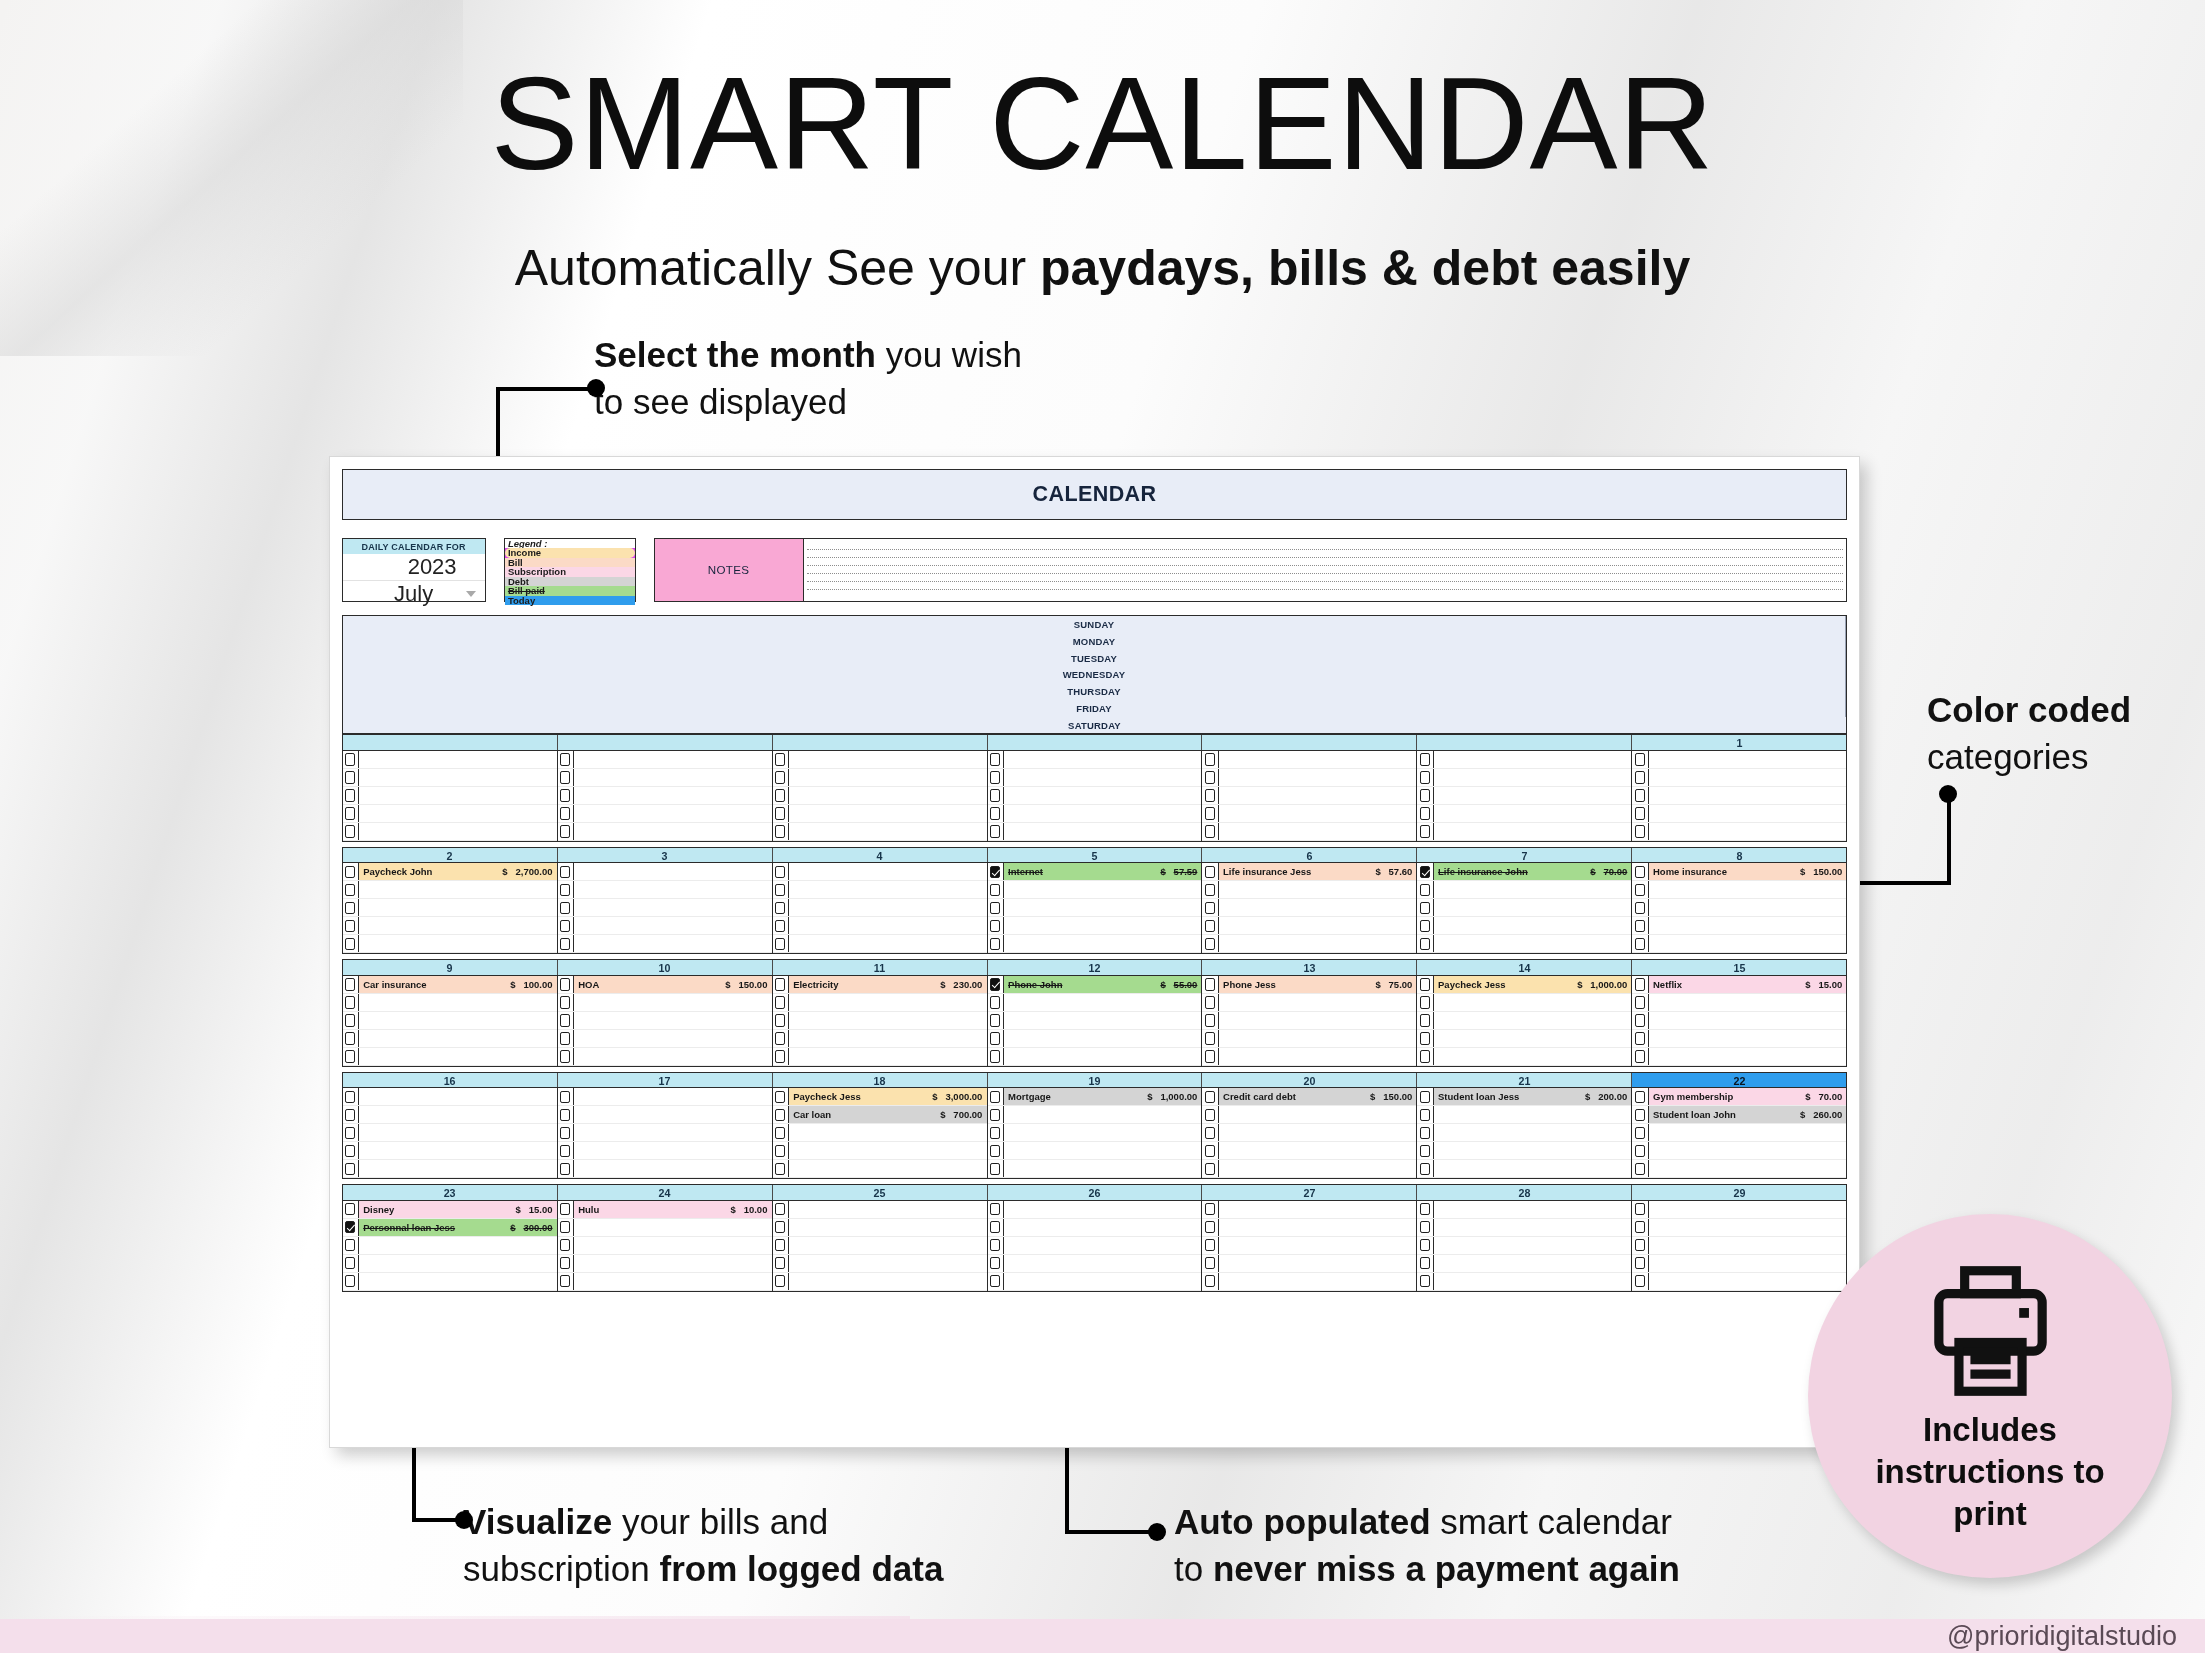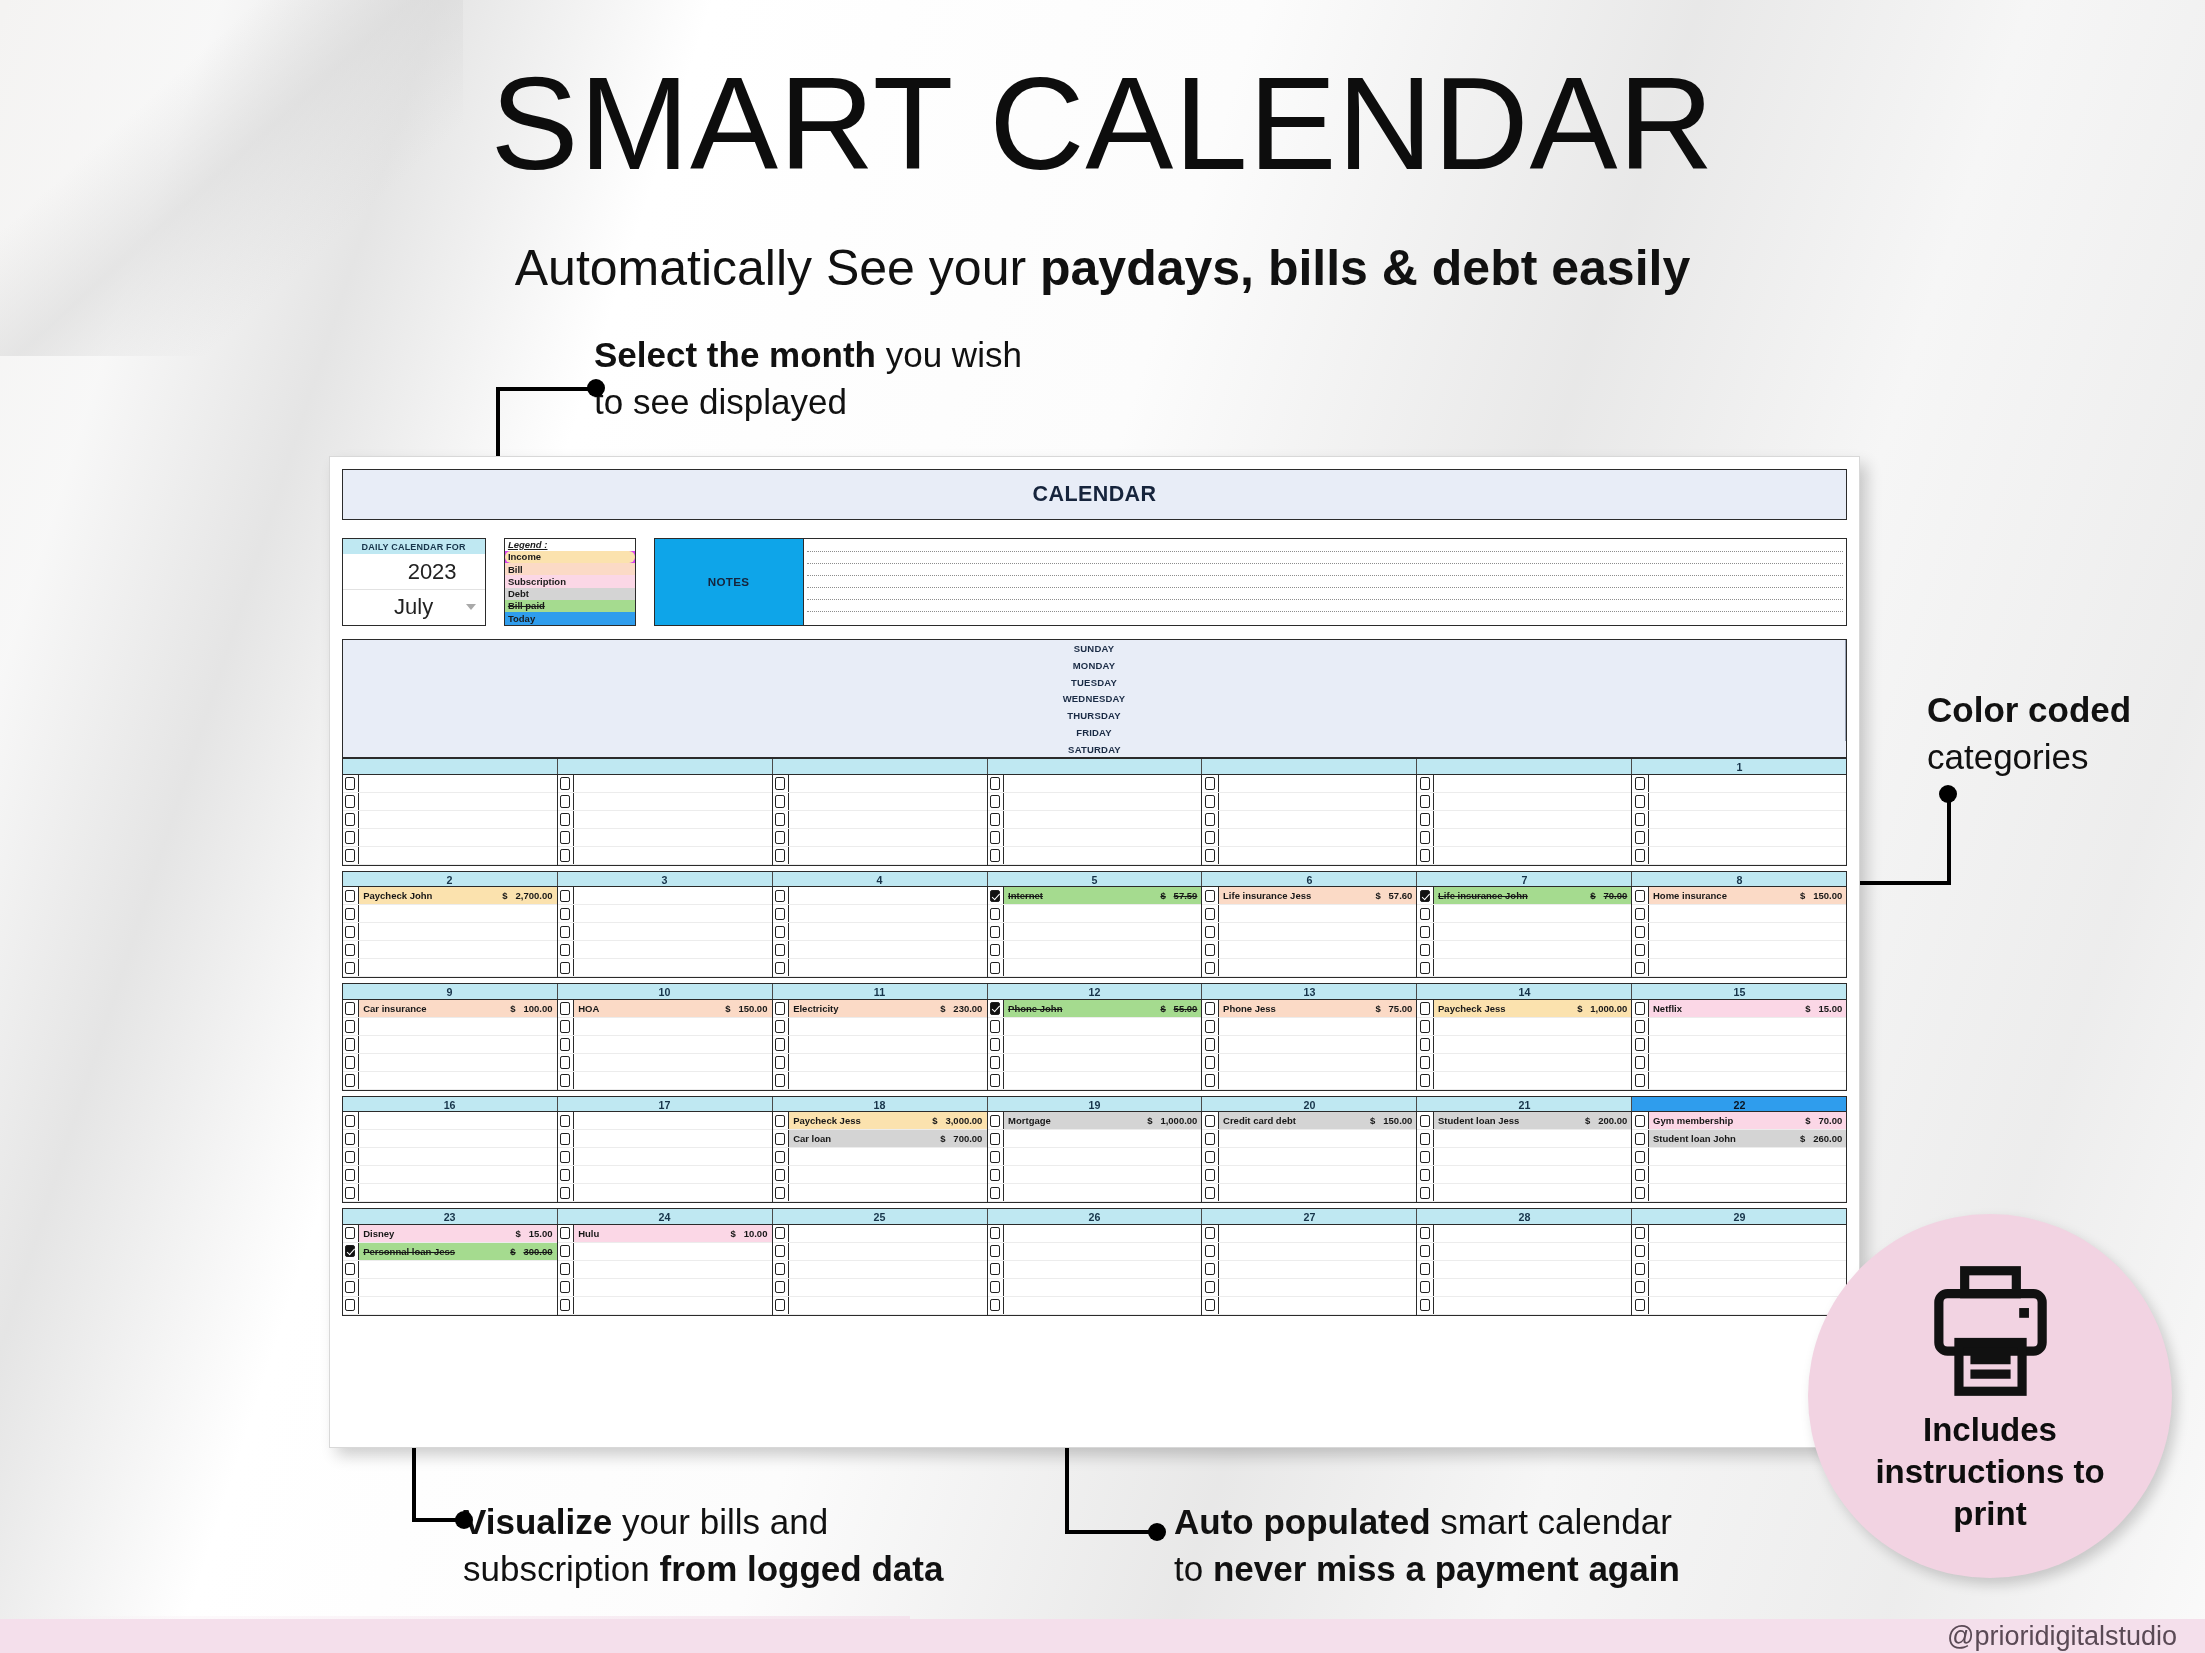--- a/index.html
+++ b/index.html
@@ -71,21 +71,21 @@
   #sheet-inner { width: 100%; }
 
   
   #calendar-titlebar {
     height: 51px; background: #e8edf7; border: 1.7px solid #2b2b2b;
     display: flex; align-items: center; justify-content: center;
     font-size: 21.5px; font-weight: 700; letter-spacing: 0.4px; color: #16243c;
   }
 
   
-  #top-strip { display: flex; gap: 18px; margin-top: 18px; height: 88px; }
+  #top-strip { display: flex; gap: 18px; margin-top: 18px; height: 64px; }
 
   #daily-box { width: 144px; border: 1.7px solid #2b2b2b; background: #fff; display: flex; flex-direction: column; }
   #daily-head {
     background: #bfe8f2; font-size: 9px; font-weight: 700; color: #17344a;
     text-align: center; letter-spacing: 0.2px; padding: 3.3px 0 2.5px;
   }
   #year-cell { flex: 1; display: flex; align-items: center; justify-content: flex-end;
     padding-right: 28px; font-size: 22px; color: #222; border-bottom: 0.8px solid #e2e2e2; }
   #month-cell { flex: 1; display: flex; align-items: center; justify-content: center;
     position: relative; font-size: 22px; color: #222; }
@@ -96,23 +96,23 @@
   }
 
   #legend-box { width: 132px; border: 1.7px solid #2b2b2b; background: #d946ef; display: flex; flex-direction: column; }
   .legend-row { flex: 1; font-size: 9.5px; font-weight: 600; color: #1b1b1b; padding-left: 3.3px;
     display: flex; align-items: center; line-height: 1; }
   .legend-row.title { font-style: italic; text-decoration: underline; font-weight: 600; background: #fff; }
   .legend-row.strike { text-decoration: line-through; text-align: right; }
 
   #notes-wrap { flex: 1; display: flex; border: 1.7px solid #2b2b2b; background: #fff; }
   #notes-label {
-    width: 149px; background: #0ea5e9; border-right: 1.7px solid #2b2b2b;
+    width: 149px; background: #f9a8d4; border-right: 1.7px solid #2b2b2b;
     display: flex; align-items: center; justify-content: center;
-    font-size: 11.6px; font-weight: 700; color: #16243c; letter-spacing: 0.3px;
+    font-size: 11.6px; font-weight: 400; color: #16243c; letter-spacing: 0.3px;
   }
   #notes-lines { flex: 1; padding: 6.6px 3.3px; display: flex; flex-direction: column; justify-content: space-around; }
   .note-line { height: 0; border-top: 1.7px dotted #8d8d8d; }
 
   
   #dow-row { display: flex; margin-top: 13.2px; border: 0.8px solid #2b2b2b; border-bottom: 1.7px solid #2b2b2b; flex-direction: column; }
   .dow {
     flex: 1; background: #e8edf7; text-align: center;
     font-size: 9.5px; font-weight: 700; color: #1a2b45; padding: 3.3px 0 2.5px;
     border-right: 0.8px solid #9aa3b5; letter-spacing: 0.2px;

